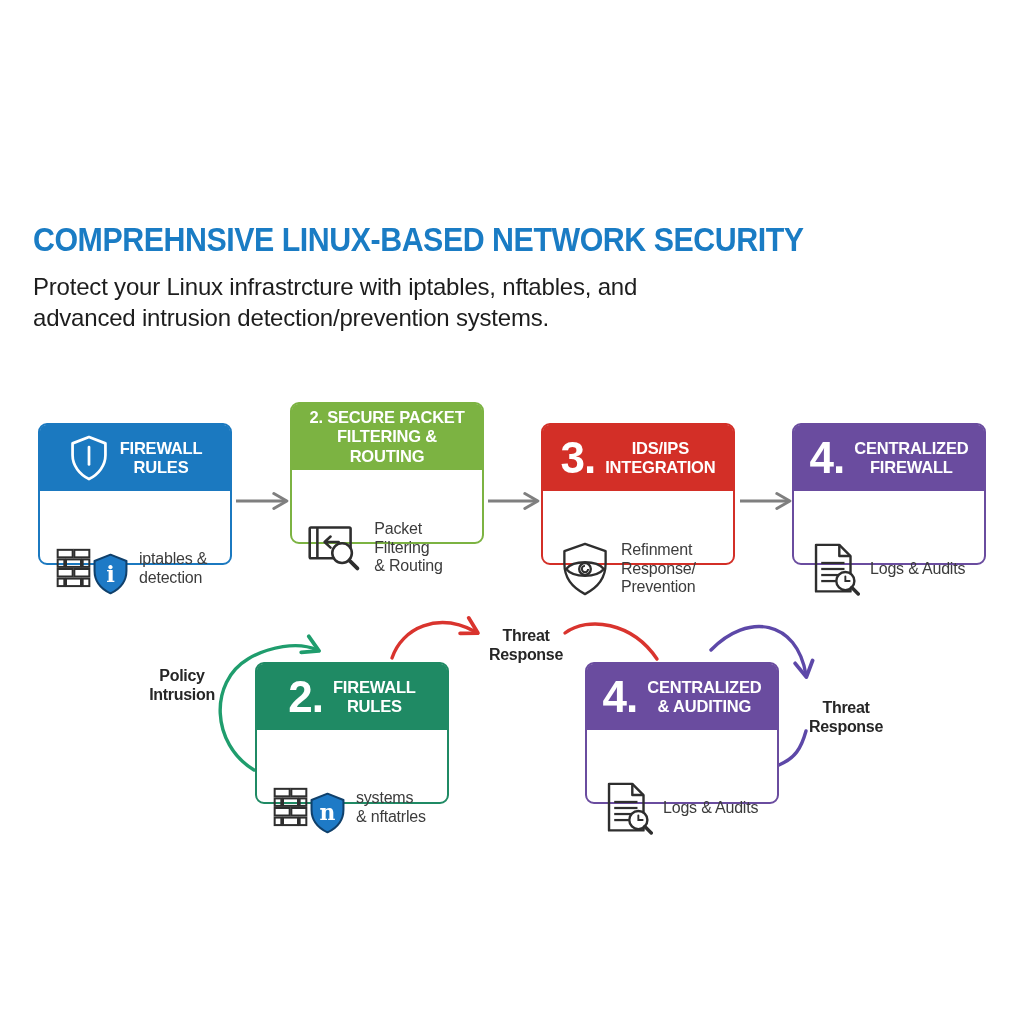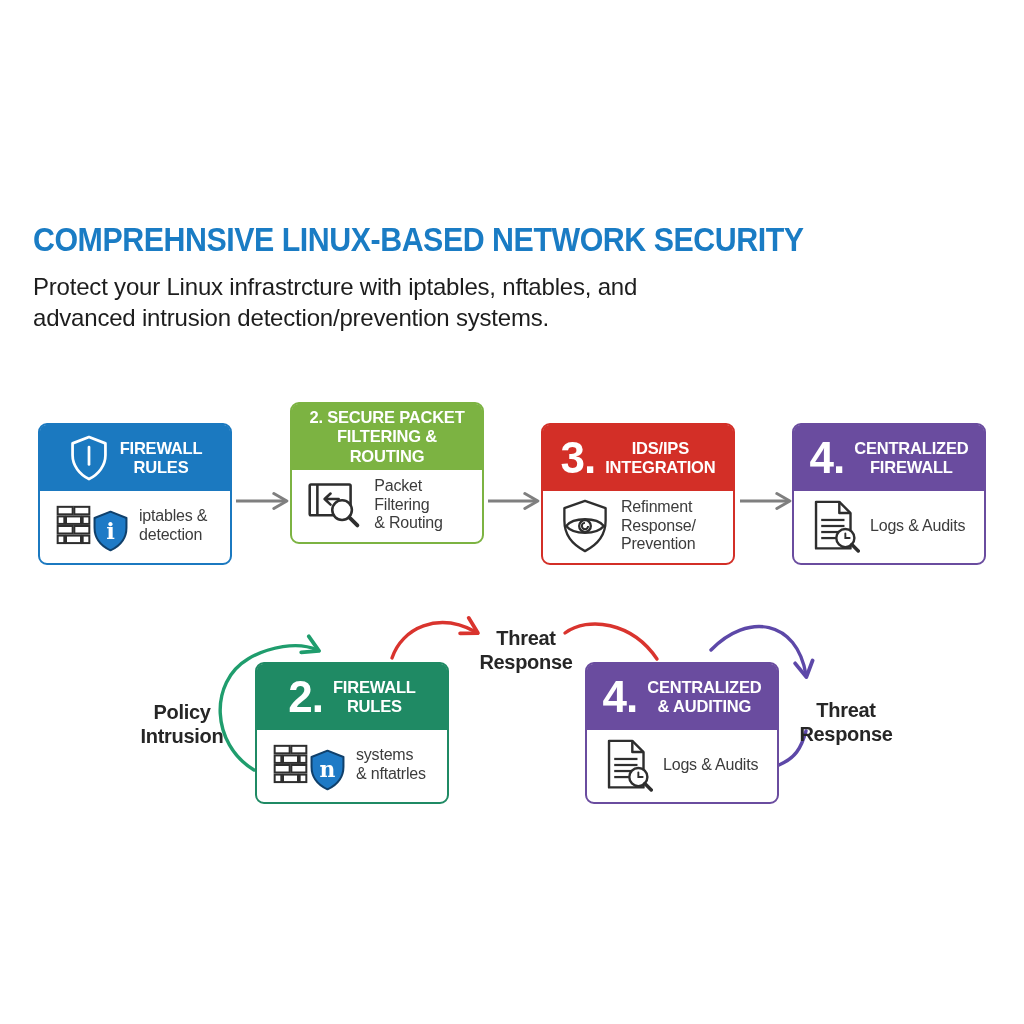--- a/index.html
+++ b/index.html
@@ -27,37 +27,37 @@
   .card-header {
     height:66px; background:var(--accent); border-radius:6px 6px 0 0;
     display:flex; align-items:center; justify-content:center; gap:10px;
     color:#ffffff; padding:0 6px;
   }
   .card-number { font-size:44px; font-weight:bold; line-height:0.9; letter-spacing:-1px; }
   .card-title { font-size:16.5px; font-weight:bold; line-height:1.16; letter-spacing:-0.2px; text-align:center; }
   .card-title.center { text-align:center; }
   .card-body {
     height:70px; display:flex; align-items:center;
-    padding:0 4px 0 16px; gap:10px; color:#3c3c3c;
+    padding:0 4px 0 16px; gap:10px; color:#3c3c3c;margin-top:43px;
   }
   .body-text { font-size:16px; line-height:1.18; letter-spacing:-0.2px; }
   .shield-overlap { margin-left:-9px; margin-top:9px; }
 
   .flow-label {
     position:absolute; z-index:3; width:130px;
-    font-size:20px; font-weight:bold; line-height:1.18;
+    font-size:16px; font-weight:bold; line-height:1.18;
     color:#262626; text-align:center; letter-spacing:-0.3px;
   }
   .pos-c1 { left:38px;  top:423px; }
   .pos-c2 { left:290px; top:402px; }
   .pos-c3 { left:541px; top:423px; }
   .pos-c4 { left:792px; top:423px; }
   .pos-b2 { left:255px; top:662px; }
   .pos-b4 { left:585px; top:662px; }
-  .pos-policy  { left:117px; top:701px; }
+  .pos-policy  { left:117px; top:667px; }
   .pos-threat1 { left:461px; top:627px; }
   .pos-threat2 { left:781px; top:699px; }
 </style>
 </head>
 <body>
 
 <div id="stage">
 
   <h1 class="title" style="--accent: #1a7cc4;">COMPREHNSIVE LINUX-BASED NETWORK SECURITY</h1>
   <div class="subtitle">

